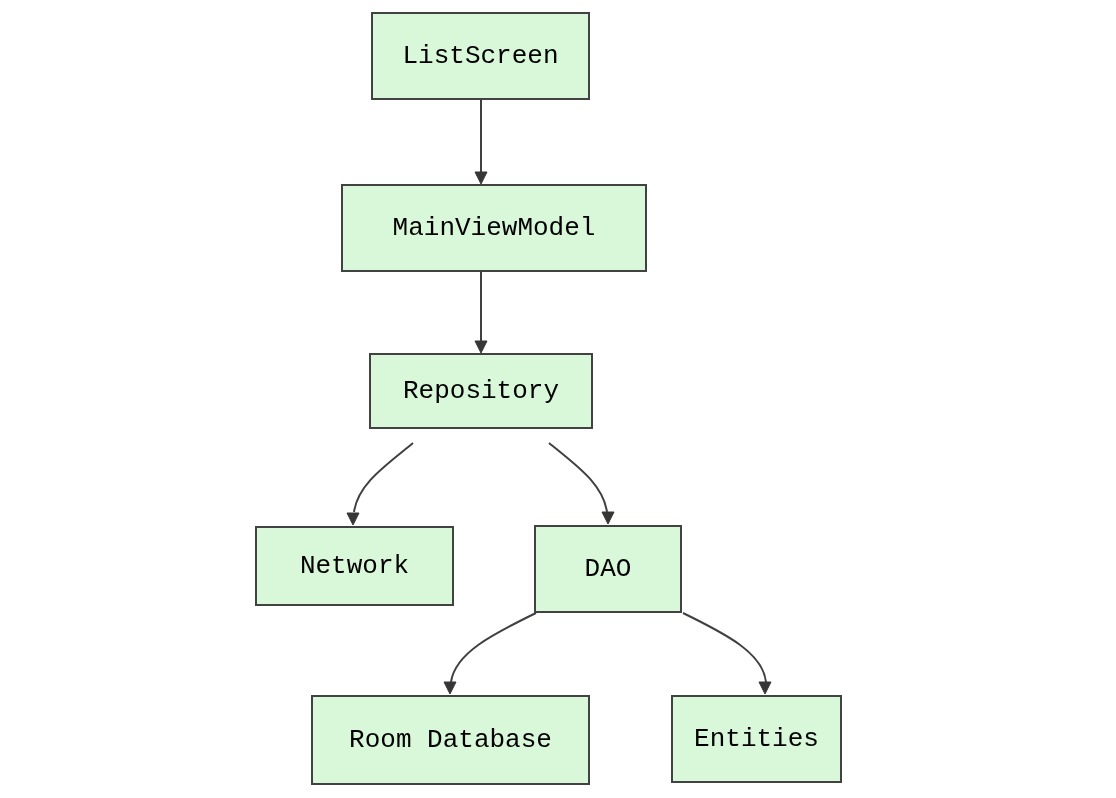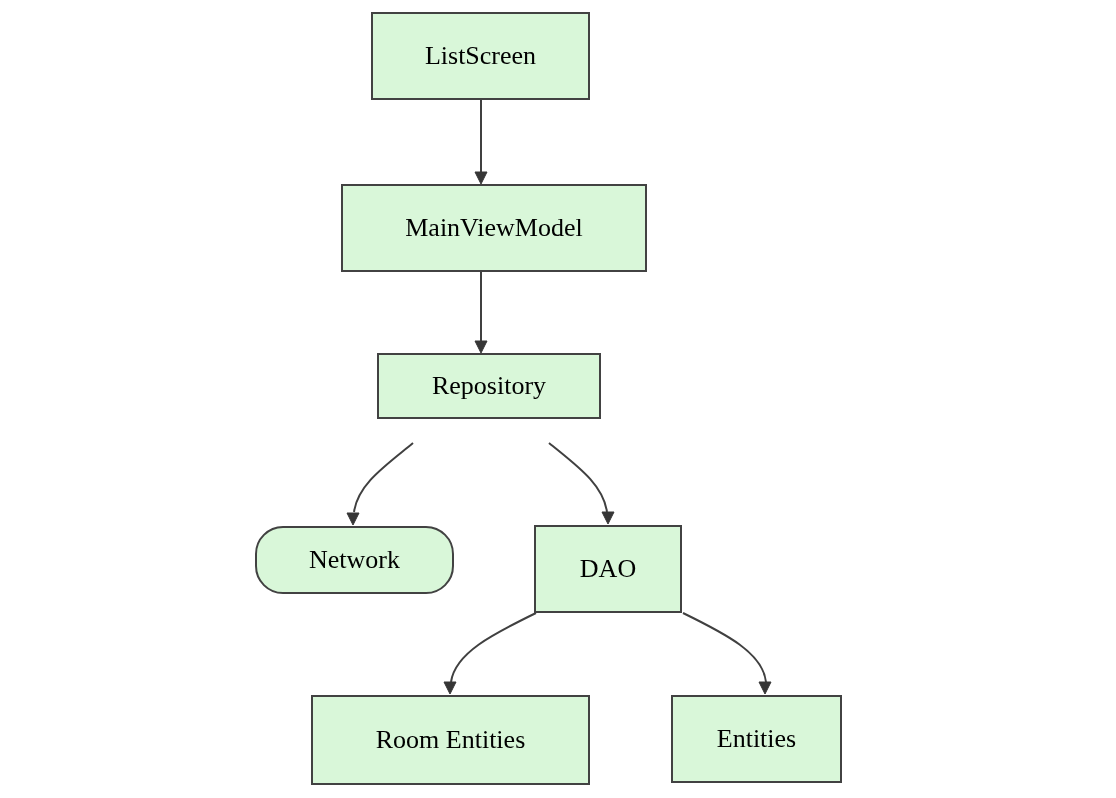--- a/index.html
+++ b/index.html
@@ -5,21 +5,21 @@
   html, body {
     margin: 0;
     padding: 0;
     background: #ffffff;
   }
   .canvas {
     position: relative;
     width: 1116px;
     height: 798px;
     background: #ffffff;
-    font-family: Liberation Serif, serif;
+    font-family: Liberation Mono, monospace;
     overflow: hidden;
   }
   .edges {
     position: absolute;
     left: 0;
     top: 0;
     width: 1116px;
     height: 798px;
     pointer-events: none;
   }
@@ -40,22 +40,22 @@
     display: flex;
     align-items: center;
     justify-content: center;
     color: #000000;
     font-size: 26px;
     line-height: 1;
     white-space: nowrap;
   }
   .n-listscreen    { left: 371px; top: 12px;  width: 219px; height: 88px; }
   .n-mainviewmodel { left: 341px; top: 184px; width: 306px; height: 88px; }
-  .n-repository    { left: 377px; top: 353px; width: 224px; height: 66px; }
-  .n-network       { left: 255px; top: 526px; width: 199px; height: 68px; border-radius: 28px; }
+  .n-repository    { left: 369px; top: 353px; width: 224px; height: 76px; }
+  .n-network       { left: 255px; top: 526px; width: 199px; height: 80px; }
   .n-dao           { left: 534px; top: 525px; width: 148px; height: 88px; align-items: center; }
   .n-roomdatabase  { left: 311px; top: 695px; width: 279px; height: 90px; }
   .n-entities      { left: 671px; top: 695px; width: 171px; height: 88px; }
 </style>
 </head>
 <body>
 
 <div class="canvas">
 
   <svg class="edges" viewBox="0 0 1116 798" xmlns="http://www.w3.org/2000/svg">
@@ -93,20 +93,20 @@
 
   <div class="node n-network">
     <span>Network</span>
   </div>
 
   <div class="node n-dao">
     <span>DAO</span>
   </div>
 
   <div class="node n-roomdatabase">
-    <span>Room Entities</span>
+    <span>Room Database</span>
   </div>
 
   <div class="node n-entities">
     <span>Entities</span>
   </div>
 
 </div>
 
 </body></html>

